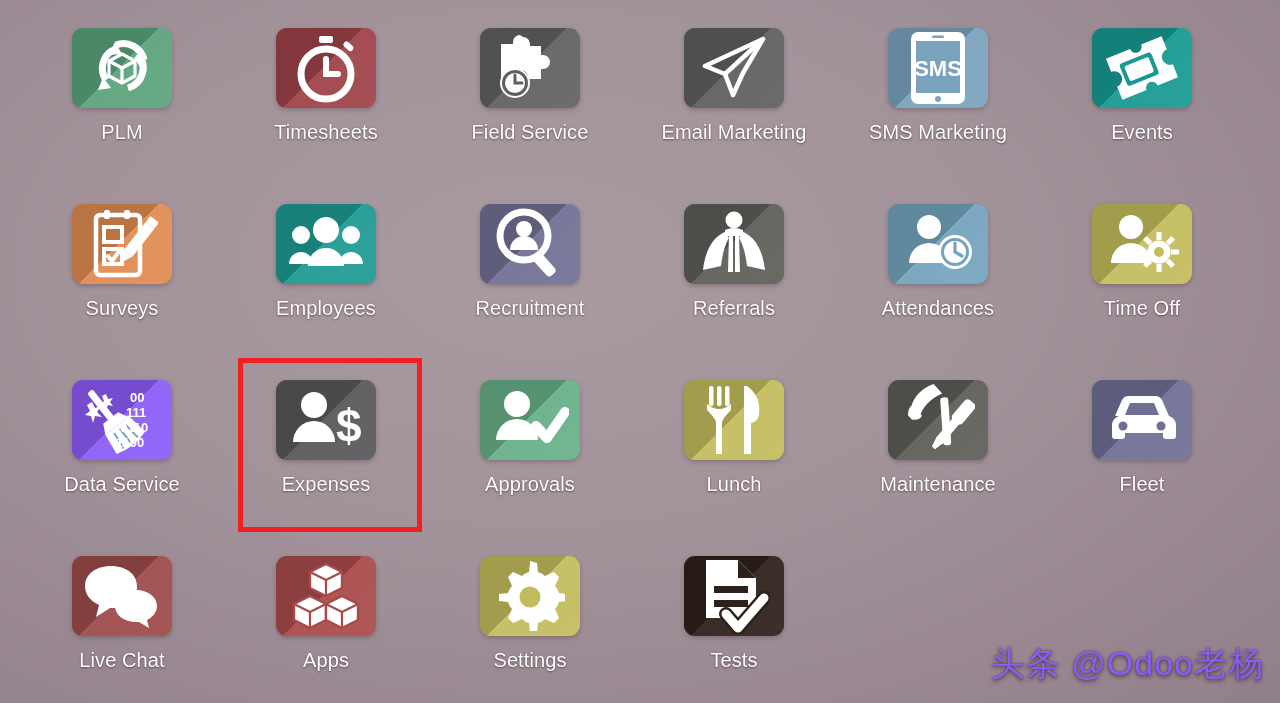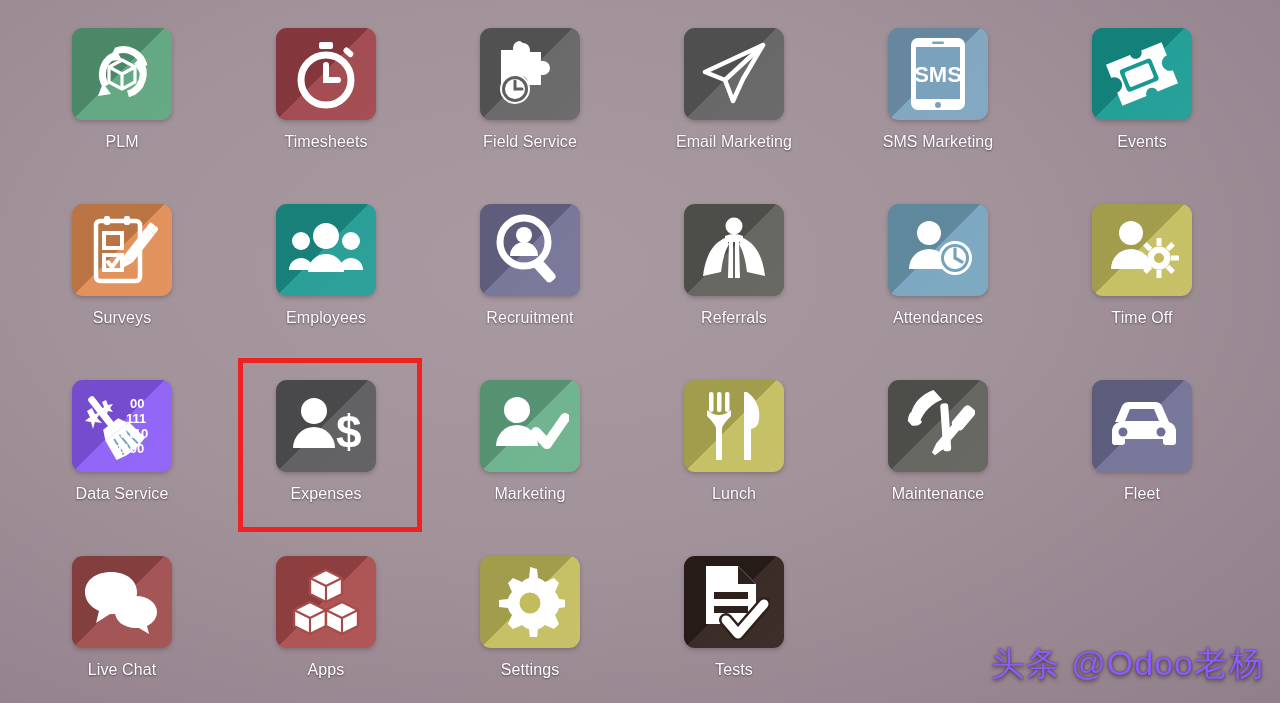--- a/index.html
+++ b/index.html
@@ -20,40 +20,40 @@
   }
   .app-cell {
     position:relative;
     display:flex;
     flex-direction:column;
     align-items:center;
     justify-content:flex-start;
     padding-top:28px;
   }
   .tile {
-    width:100px; height:92px;
+    width:100px; height:80px;
     border-radius:11px;
     position:relative;
     overflow:hidden;
     box-shadow: 0 2px 4px rgba(60,40,50,0.30);
     display:flex; align-items:center; justify-content:center;
   }
   
   .tile::before {
     content:"";
     position:absolute;
     left:0; top:0; right:0; bottom:0;
     background: linear-gradient(135deg, rgba(0,0,0,0.17) 0%, rgba(0,0,0,0.17) 48%, rgba(255,255,255,0.06) 48.2%, rgba(255,255,255,0.07) 100%);
     pointer-events:none;
   }
   .tile svg { position:relative; z-index:2; display:block; }
   .app-label {
     margin-top:13px;
     color:#ffffff;
-    font-size:16px;
+    font-size:20px;
     letter-spacing:0.1px;
     text-shadow: 0 1px 2px rgba(50,30,40,0.55), 0 0 1px rgba(40,20,30,0.4);
     white-space:nowrap;
   }
   #highlight-box {
     position:absolute;
     left:238px; top:358px;
     width:184px; height:174px;
     border:5px solid #ee2222;
     pointer-events:none;
@@ -280,21 +280,21 @@
       <div class="app-label">Expenses</div>
     </div>
     <div class="app-cell">
       <div class="tile" style="background: rgb(103, 176, 137);">
         <svg width="78" height="64" viewBox="0 0 78 64">
      <circle cx="26" cy="16" r="13" fill="#ffffff"></circle>
      <path d="M5 52 a21 21 0 0 1 42 0 z" fill="#ffffff"></path>
      <path d="M45 38 L56 50 L74 24" fill="none" stroke="#ffffff" stroke-width="10" stroke-linecap="round" stroke-linejoin="round"></path>
    </svg>
       </div>
-      <div class="app-label">Marketing</div>
+      <div class="app-label">Approvals</div>
     </div>
     <div class="app-cell">
       <div class="tile" style="background: rgb(195, 188, 93);">
         <svg width="58" height="72" viewBox="0 0 58 72">
      <g fill="#ffffff">
        <rect x="4" y="2" width="4.5" height="20" rx="2"></rect>
        <rect x="12" y="2" width="4.5" height="20" rx="2"></rect>
        <rect x="20" y="2" width="4.5" height="20" rx="2"></rect>
        <path d="M2 20 q12 10 24 0 l0 6 q-8 8 -9 12 l0 32 l-6 0 l0 -32 q-1 -4 -9 -12 z"></path>
        <path d="M42 2 q14 10 12 28 q-1 8 -8 9 l0 31 l-7 0 l0 -68 z"></path>

